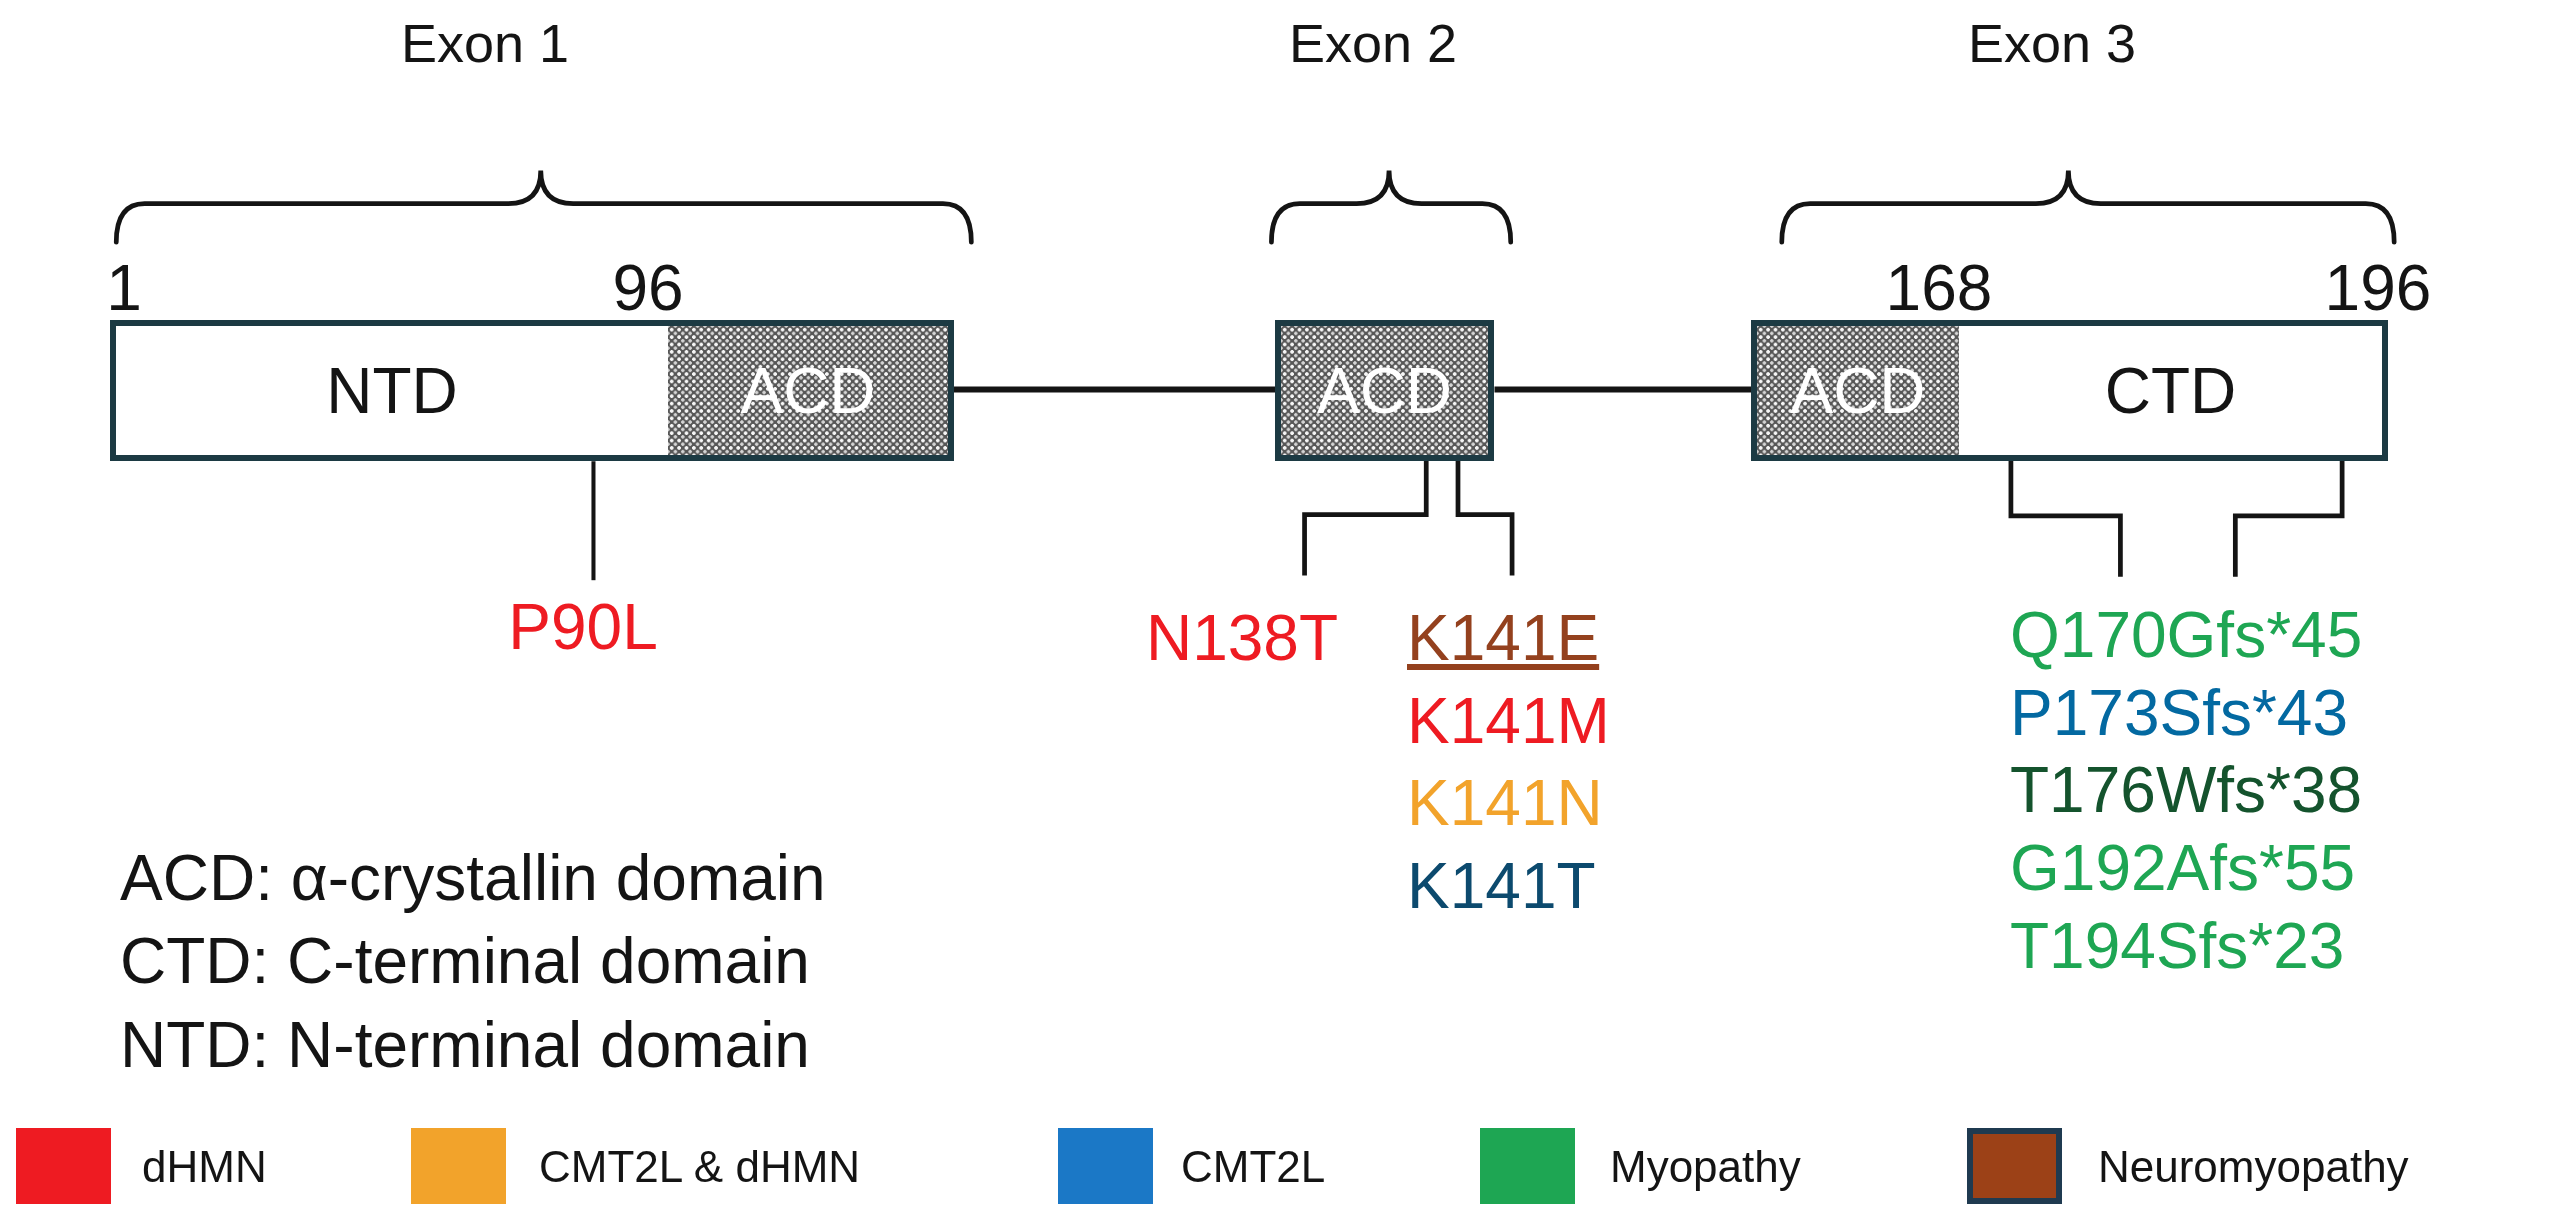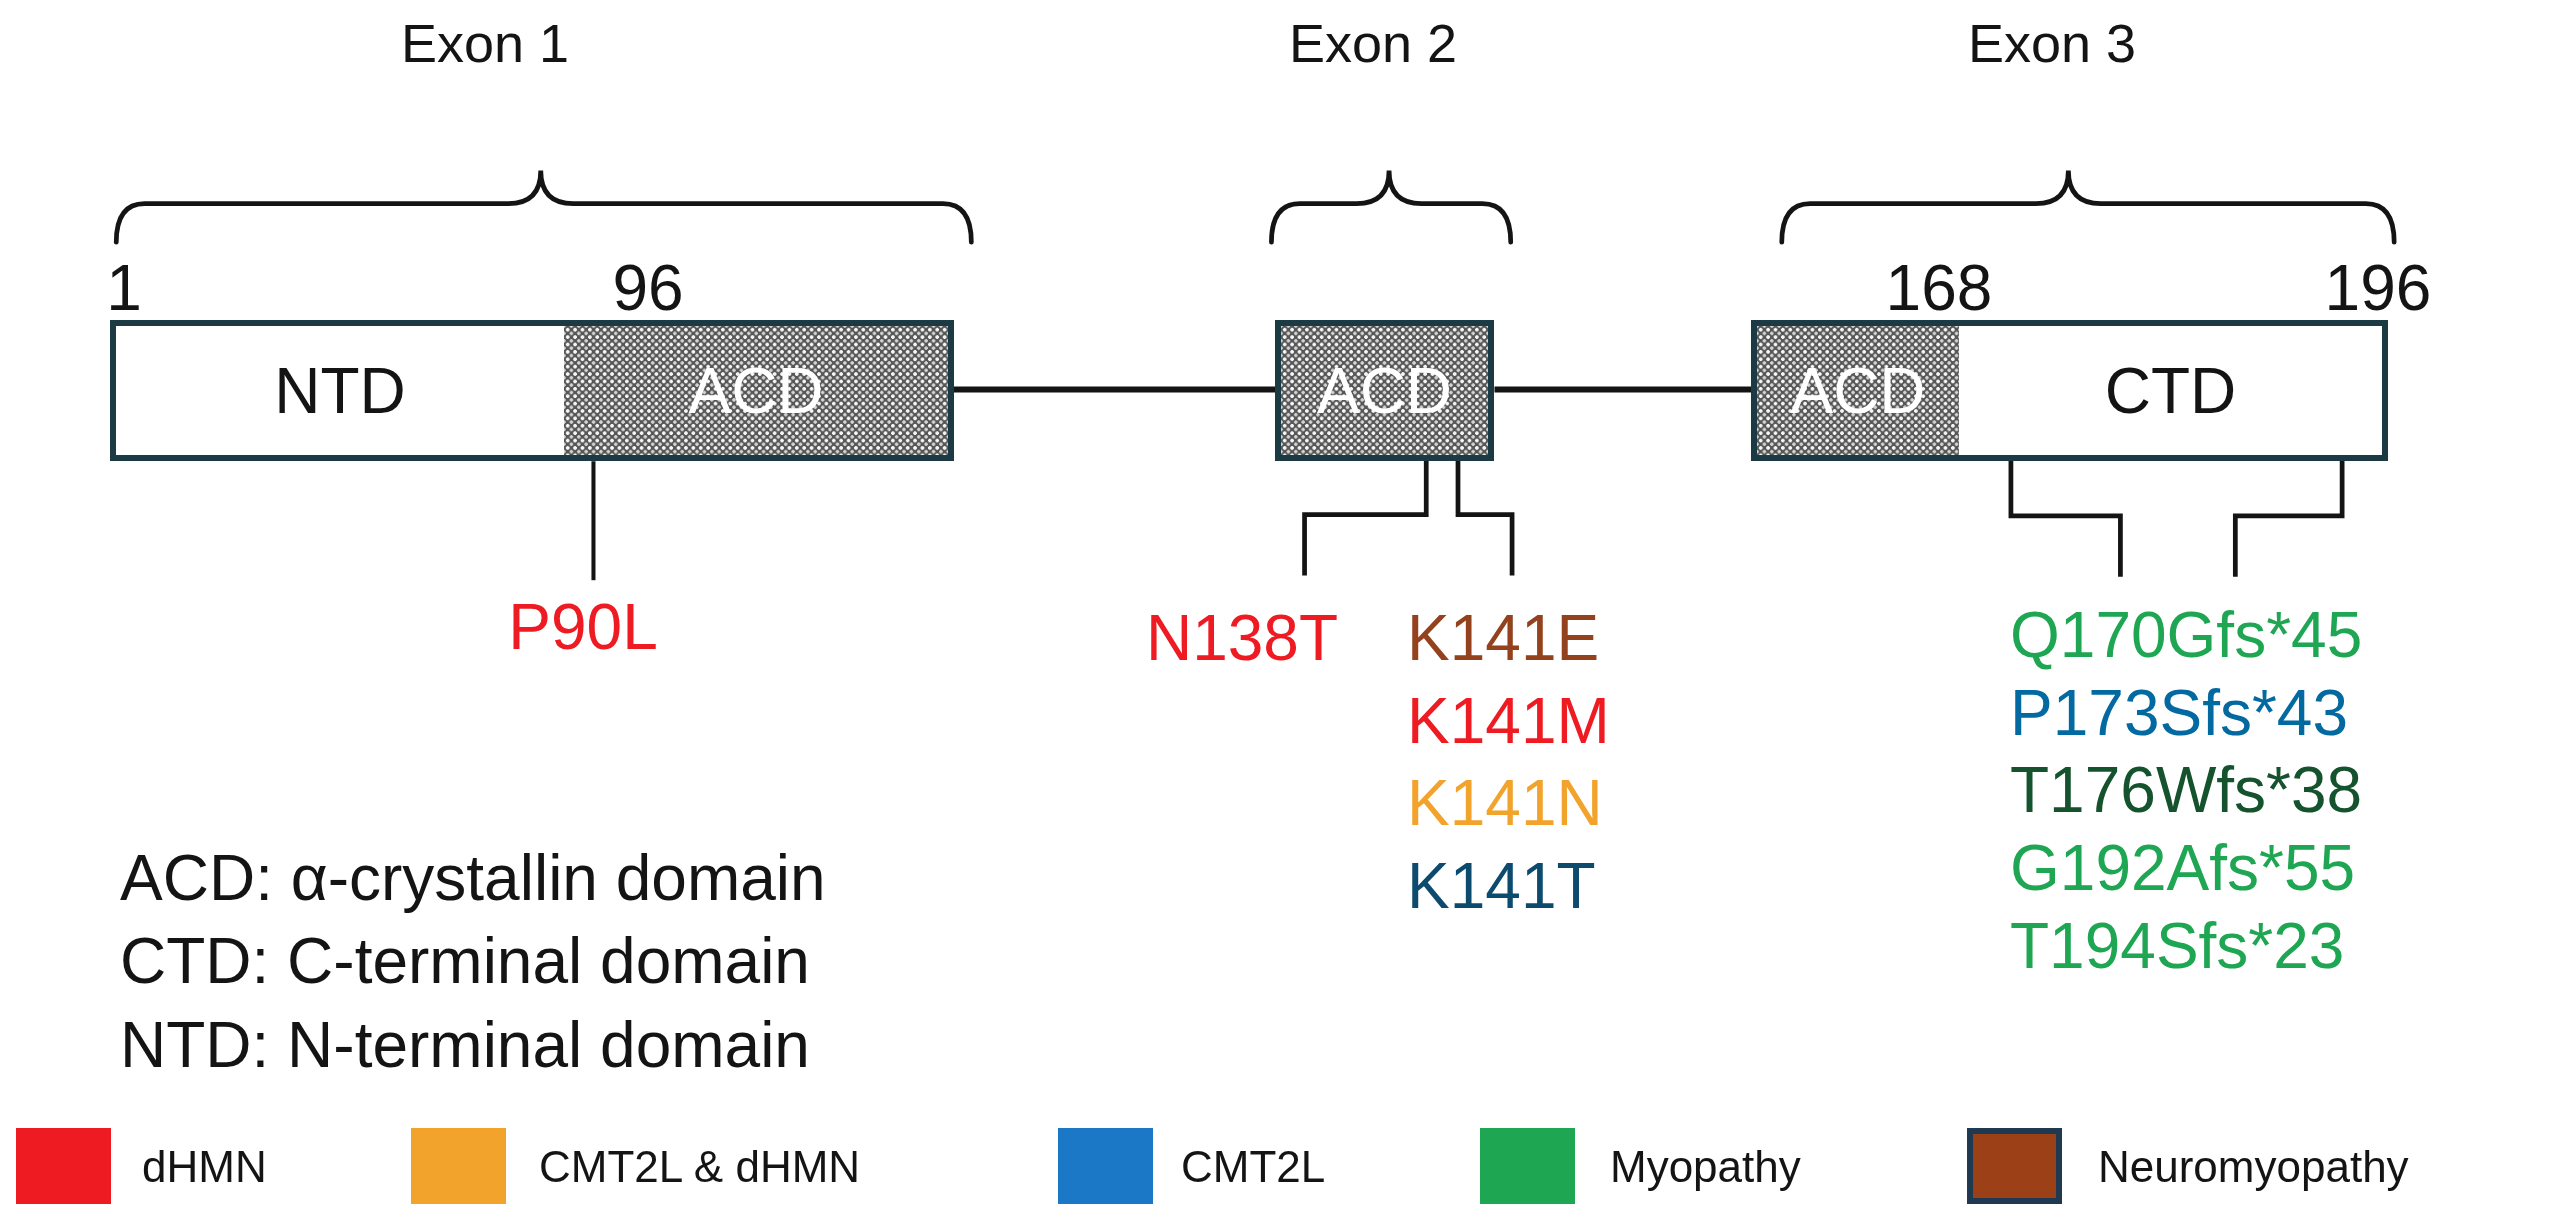--- a/index.html
+++ b/index.html
@@ -130,39 +130,39 @@
   <div class="exon-title" style="left:485px">Exon 1</div>
   <div class="exon-title" style="left:1373px">Exon 2</div>
   <div class="exon-title" style="left:2052px">Exon 3</div>
 
   <div class="residue" style="left:124px">1</div>
   <div class="residue" style="left:648px">96</div>
   <div class="residue" style="left:1939px">168</div>
   <div class="residue" style="left:2378px">196</div>
 
   <div class="pbox" style="left:110px;width:844px">
-    <div class="domain white" style="width:448px">NTD</div>
+    <div class="domain white" style="width:552px">NTD</div>
     <div class="domain hatch" style="flex:1">ACD</div>
   </div>
 
   <div class="pbox" style="left:1275px;width:219px">
     <div class="domain hatch" style="flex:1">ACD</div>
   </div>
 
   <div class="pbox" style="left:1751px;width:637px">
     <div class="domain hatch" style="width:202px">ACD</div>
     <div class="domain white" style="flex:1">CTD</div>
   </div>
 
   <div class="mutation centered" style="left: 583px; top: 595px; color: rgb(238, 27, 34);">P90L</div>
 
   <div class="mutation centered" style="left: 1242px; top: 606px; color: rgb(238, 27, 34);">N138T</div>
 
   <div>
-    <div class="mutation" style="left: 1407px; top: 606px; color: rgb(148, 65, 30);">K141E</div>
+    <div class="mutation" style="left: 1407px; top: 606px; color: rgb(148, 65, 30); text-decoration: underline;">K141E</div>
     <div class="mutation" style="left: 1407px; top: 689px; color: rgb(238, 27, 34);">K141M</div>
     <div class="mutation" style="left: 1407px; top: 771px; color: rgb(242, 163, 43);">K141N</div>
     <div class="mutation" style="left: 1407px; top: 854px; color: #0c4a6e;">K141T</div>
   </div>
 
   <div>
     <div class="mutation" style="left: 2010px; top: 603px; color: rgb(30, 166, 83);">Q170Gfs*45</div>
     <div class="mutation" style="left: 2010px; top: 681px; color: #0369a1;">P173Sfs*43</div>
     <div class="mutation" style="left: 2010px; top: 758px; color: #14532d;">T176Wfs*38</div>
     <div class="mutation" style="left: 2010px; top: 836px; color: rgb(30, 166, 83);">G192Afs*55</div>

